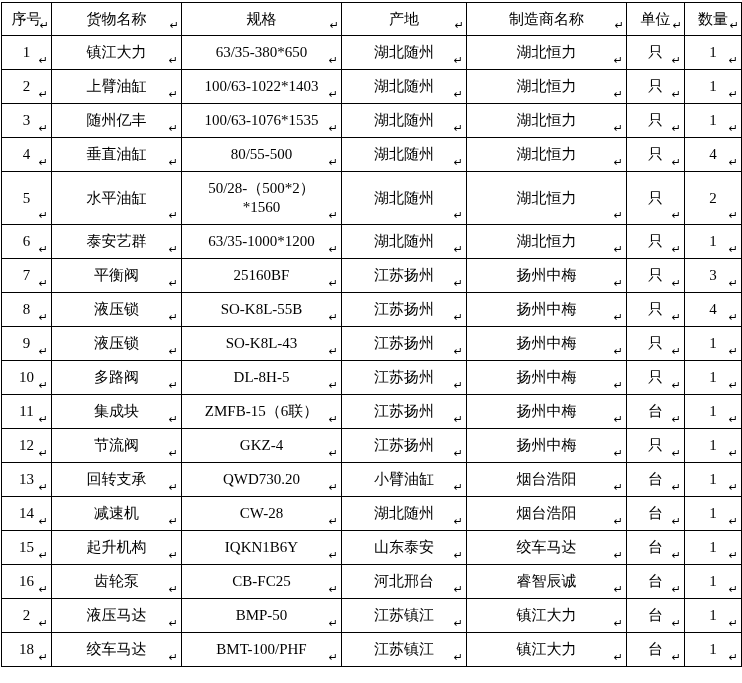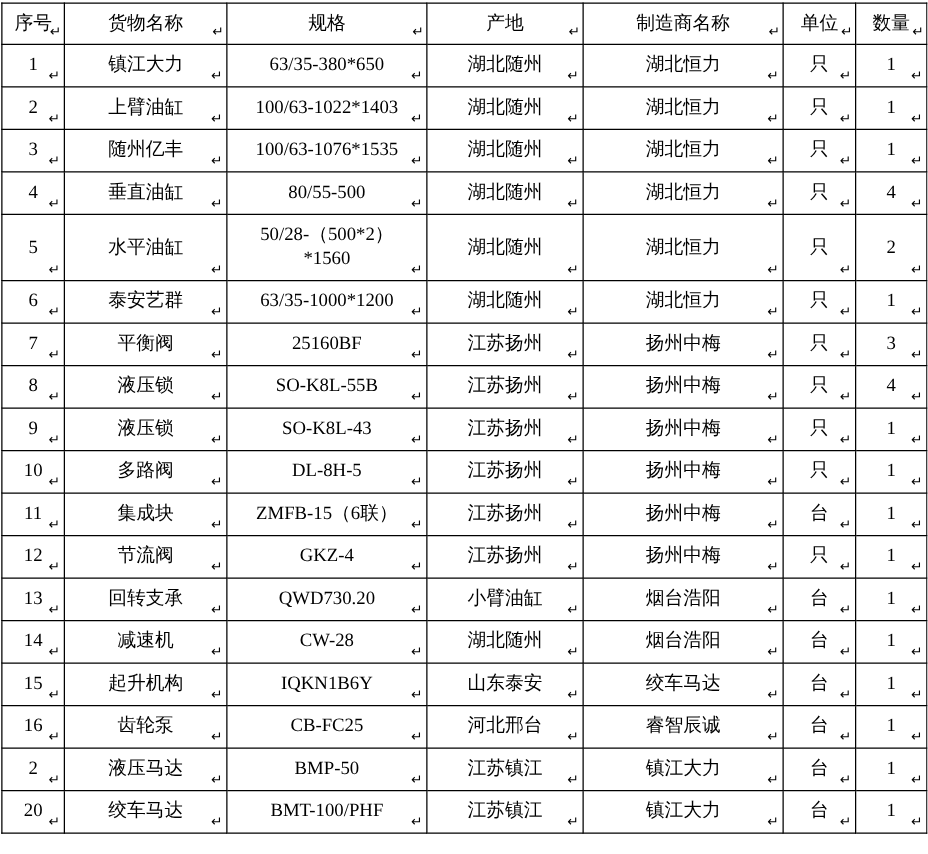--- a/index.html
+++ b/index.html
@@ -617,21 +617,21 @@
           <span class="cell-inner">台</span>
           <span class="mark">↵</span>
         </td>
         <td>
           <span class="cell-inner">1</span>
           <span class="mark">↵</span>
         </td>
       </tr>
       <tr>
         <td class="seq">
-          <span class="cell-inner">20</span>
+          <span class="cell-inner">18</span>
           <span class="mark">↵</span>
         </td>
         <td>
           <span class="cell-inner">绞车马达</span>
           <span class="mark">↵</span>
         </td>
         <td>
           <span class="cell-inner">BMT-100/PHF</span>
           <span class="mark">↵</span>
         </td>

